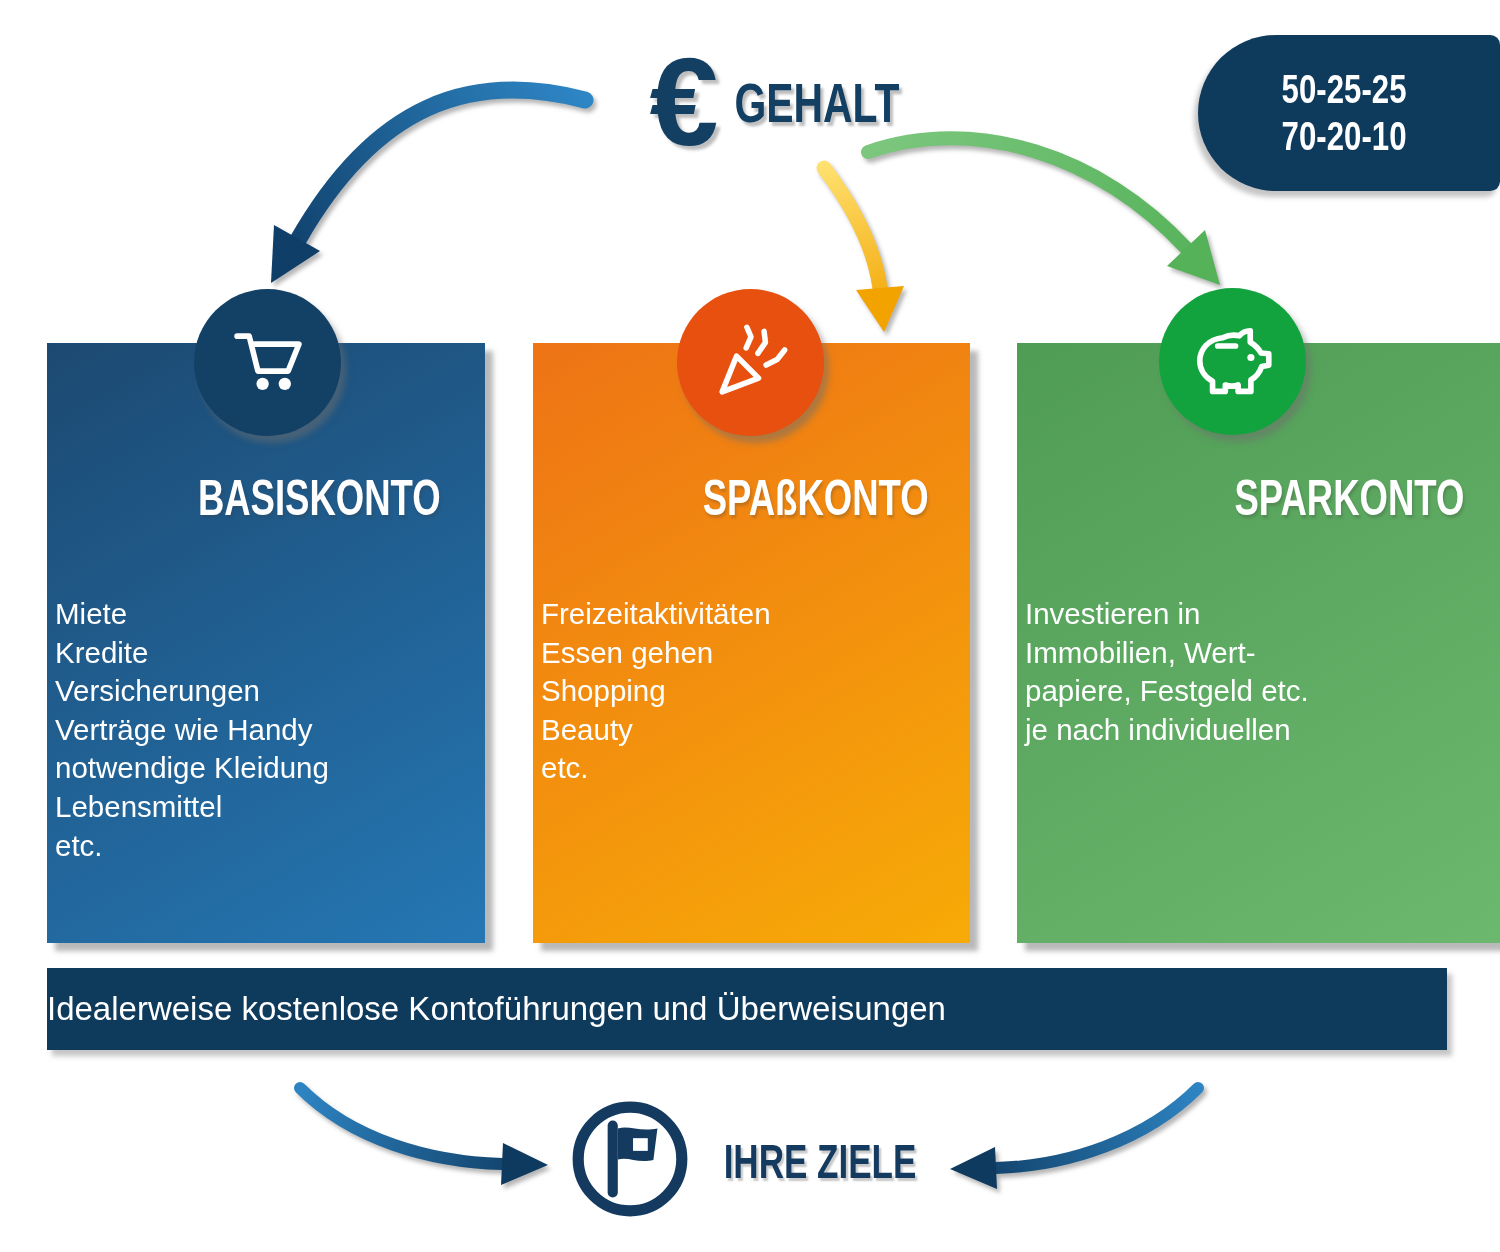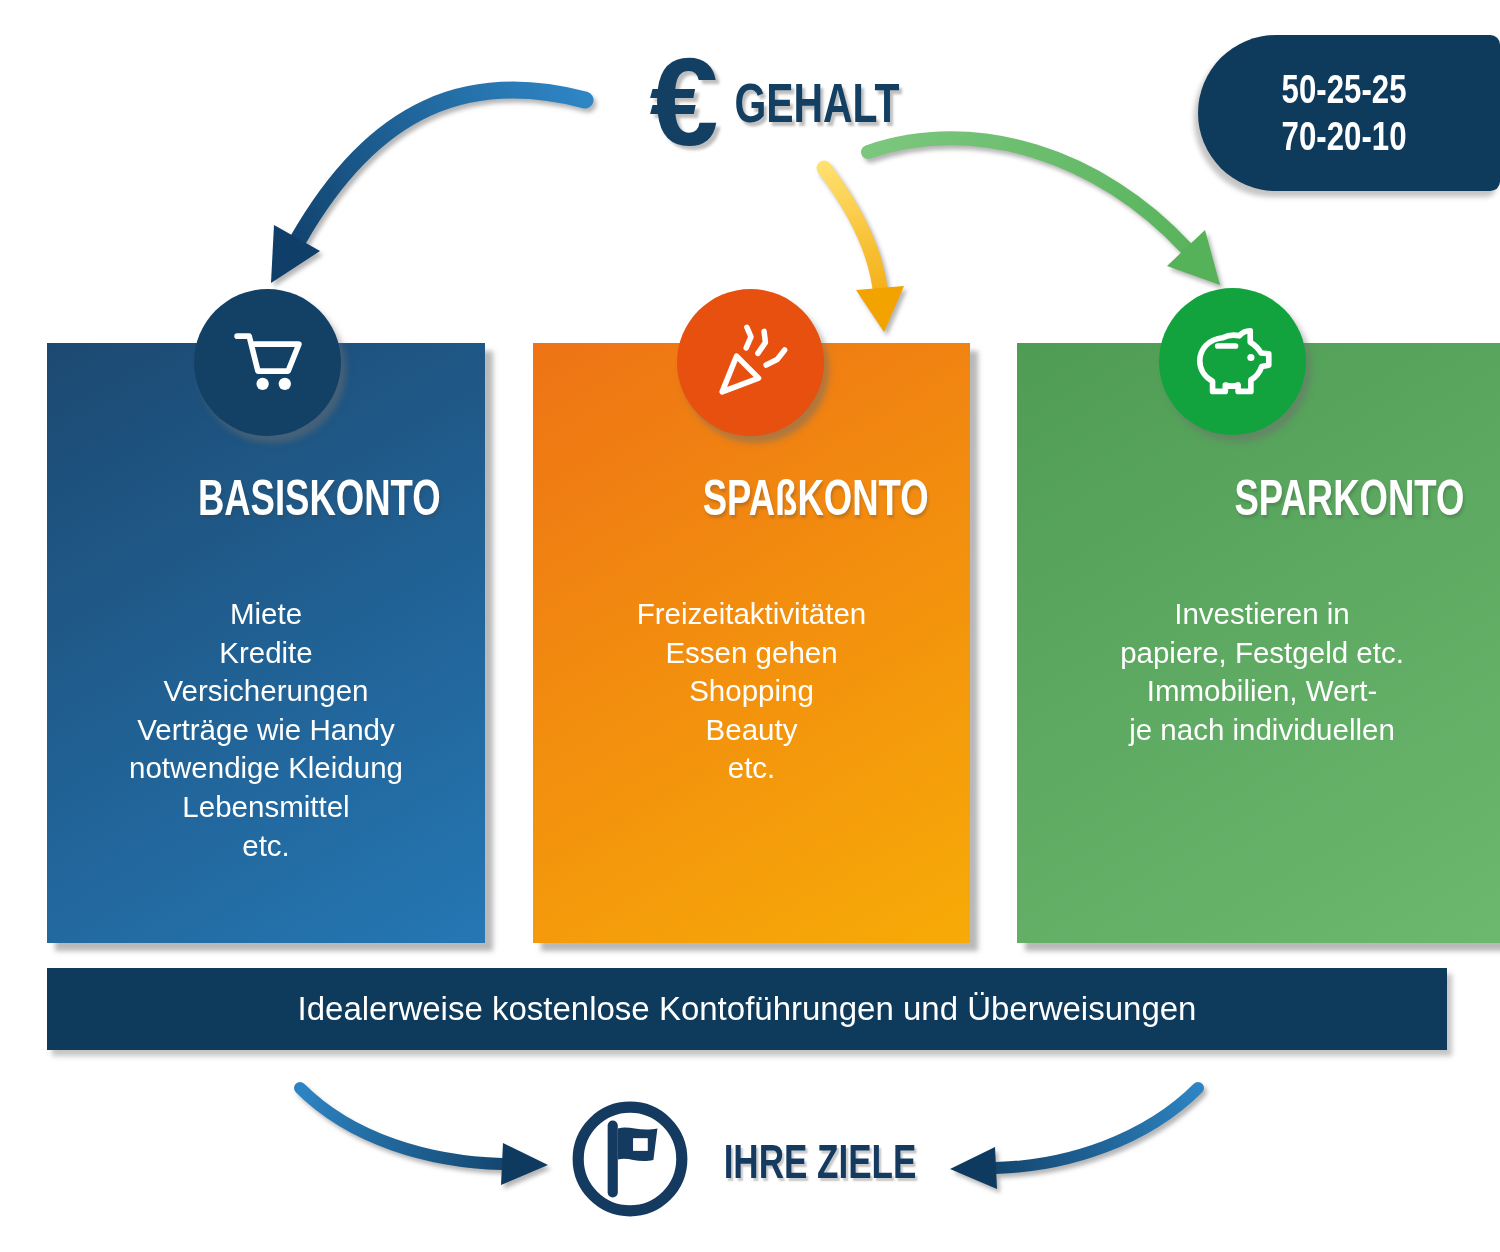--- a/index.html
+++ b/index.html
@@ -42,38 +42,38 @@
   }
   .card-basis{left:47px;width:438px;background:linear-gradient(150deg,#1c4971 0%,#2577b4 100%);}
   .card-spass{left:533px;width:437px;background:linear-gradient(150deg,#ee7315 0%,#f7ab07 100%);}
   .card-spar {left:1017px;width:490px;background:linear-gradient(150deg,#4f9c55 0%,#6db86f 100%);}
 
   .card-title{
     position:absolute;top:126px;left:0;right:0;text-align:right;color:#ffffff;
     font-size:50px;font-weight:bold;text-shadow:2px 3px 3px rgba(60,60,60,0.25);
   }
   .card-body{
-    position:absolute;top:252px;left:8px;right:8px;text-align:center;color:#ffffff;
+    position:absolute;top:252px;left:8px;right:8px;text-align:left;color:#ffffff;
     font-size:29.5px;line-height:38.6px;font-weight:300;
   }
 
   
   .icon-circle{
     position:absolute;width:147px;height:147px;border-radius:50%;
     display:flex;align-items:center;justify-content:center;
     box-shadow:5px 7px 6px rgba(110,110,110,0.5);
   }
   .circle-basis{left:194px;top:289px;background:#134166;}
   .circle-spass{left:677px;top:289px;background:#e8500f;}
   .circle-spar {left:1159px;top:288px;background:#12a33e;}
 
   
   .banner{
     left:47px;top:968px;width:1400px;height:82px;background:#0e3a5c;
-    display:flex;align-items:center;justify-content:center;color:#ffffff;
+    display:flex;align-items:center;justify-content:flex-start;color:#ffffff;
     font-size:33px;font-weight:300;
     box-shadow:5px 6px 5px rgba(110,110,110,0.4);
   }
 
   
   .goals-logo{left:566px;top:1095px;}
   .ziele{
     left:820px;top:1161px;font-size:48px;font-weight:bold;color:#143a5f;
     text-shadow:3px 3px 2px rgba(120,120,120,0.4);
     text-decoration:underline;
@@ -175,22 +175,22 @@
       <div>etc.</div>
     </div>
   </div>
 
   <div class="card card-spar">
     <div class="card-title">
       <span class="cond">SPARKONTO</span>
     </div>
     <div class="card-body">
       <div>Investieren in</div>
+      <div>Immobilien, Wert-</div>
       <div>papiere, Festgeld etc.</div>
-      <div>Immobilien, Wert-</div>
       <div>je nach individuellen</div>
     </div>
   </div>
 
   <div class="icon-circle circle-basis">
     <svg width="86" height="86" viewBox="0 0 64 64">
       <path d="M9 12 H18 L24.5 38 H47 L55 18 H20.5" fill="none" stroke="#ffffff" stroke-width="4.2" stroke-linecap="round" stroke-linejoin="round"></path>
       <circle cx="28" cy="47.5" r="4.6" fill="#ffffff"></circle>
       <circle cx="44.5" cy="47.5" r="4.6" fill="#ffffff"></circle>
     </svg>

